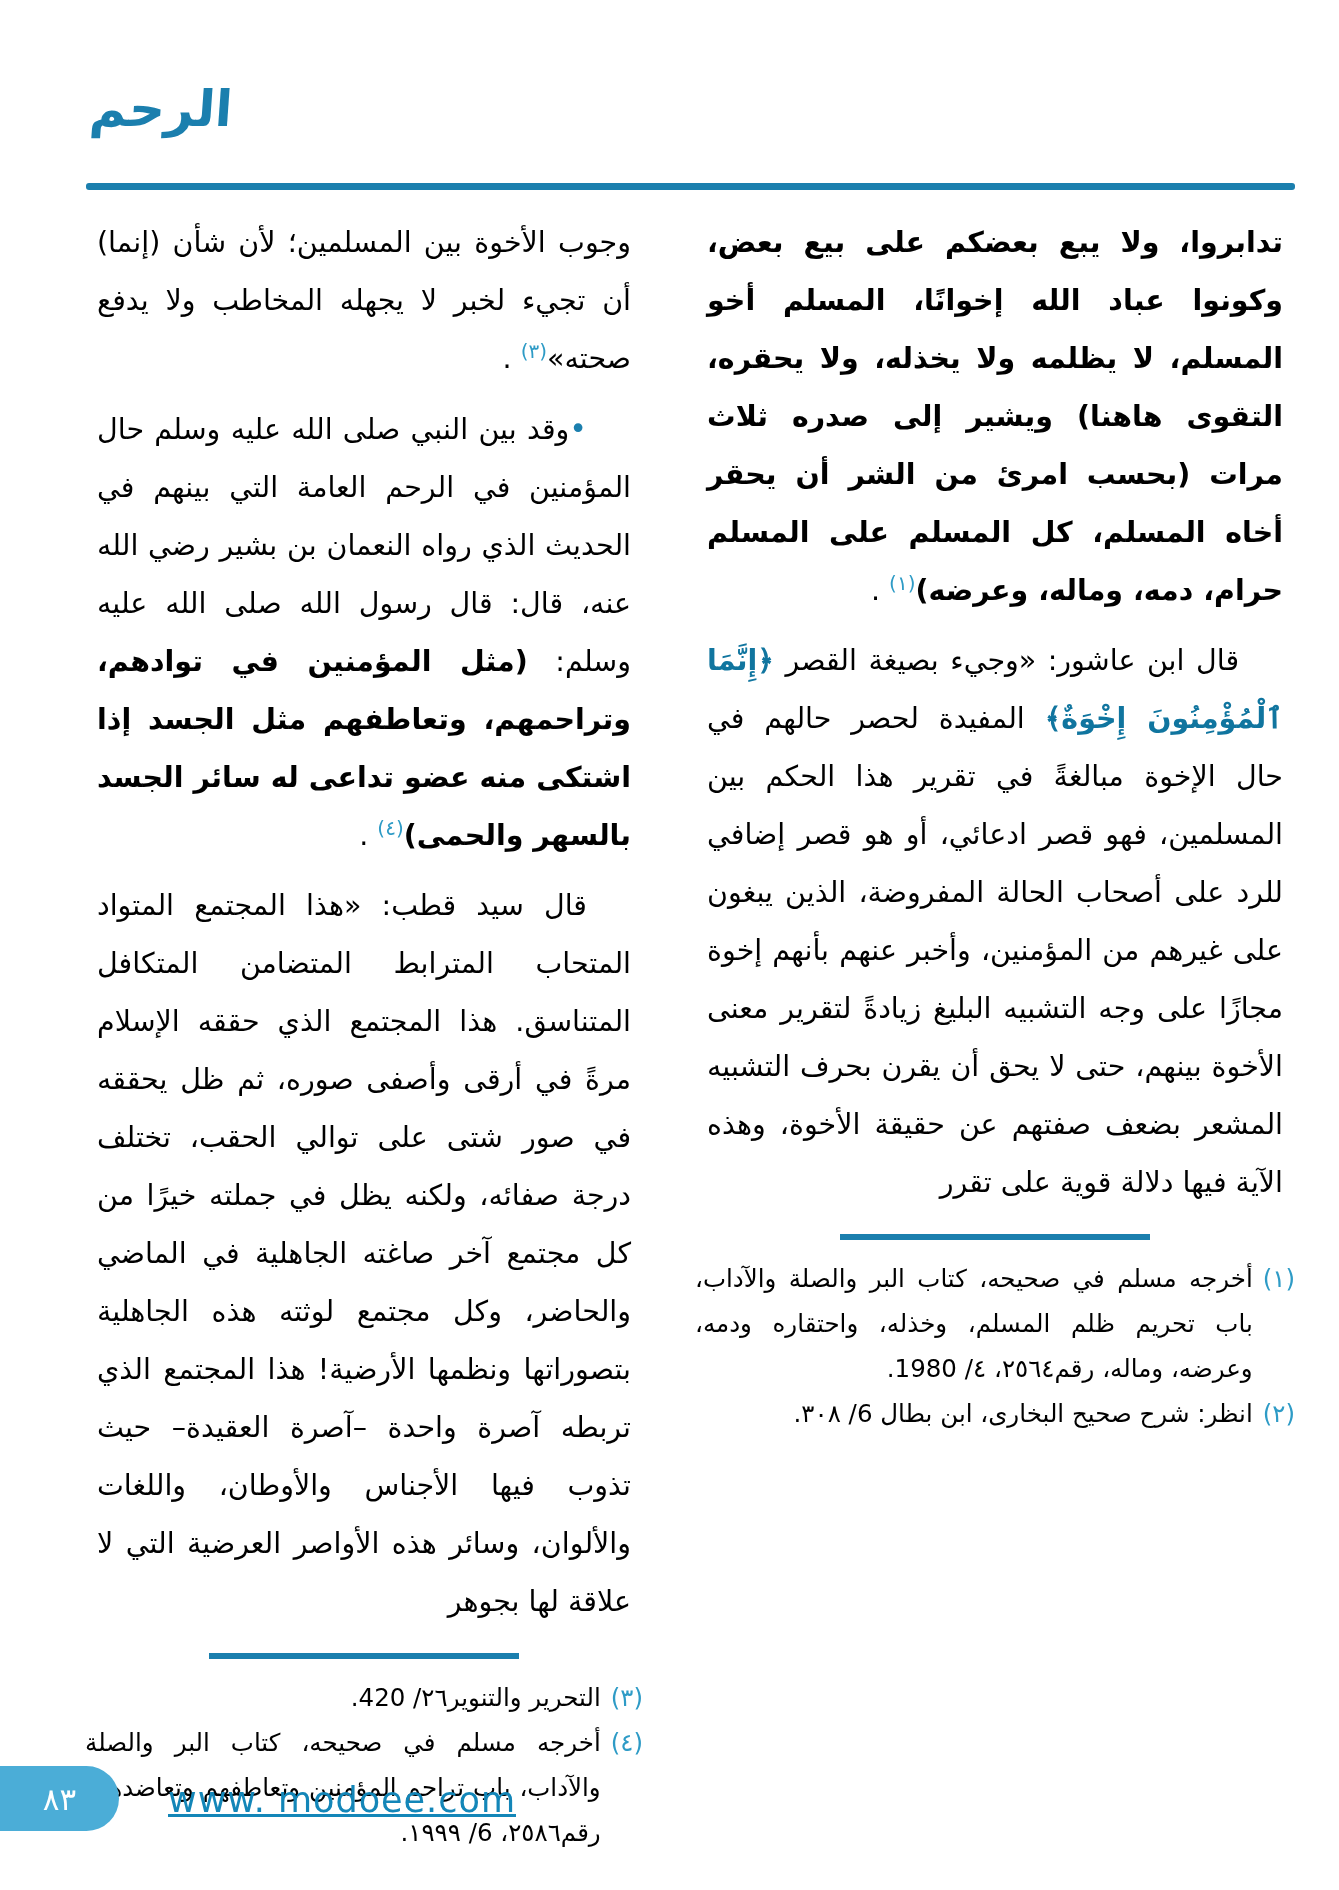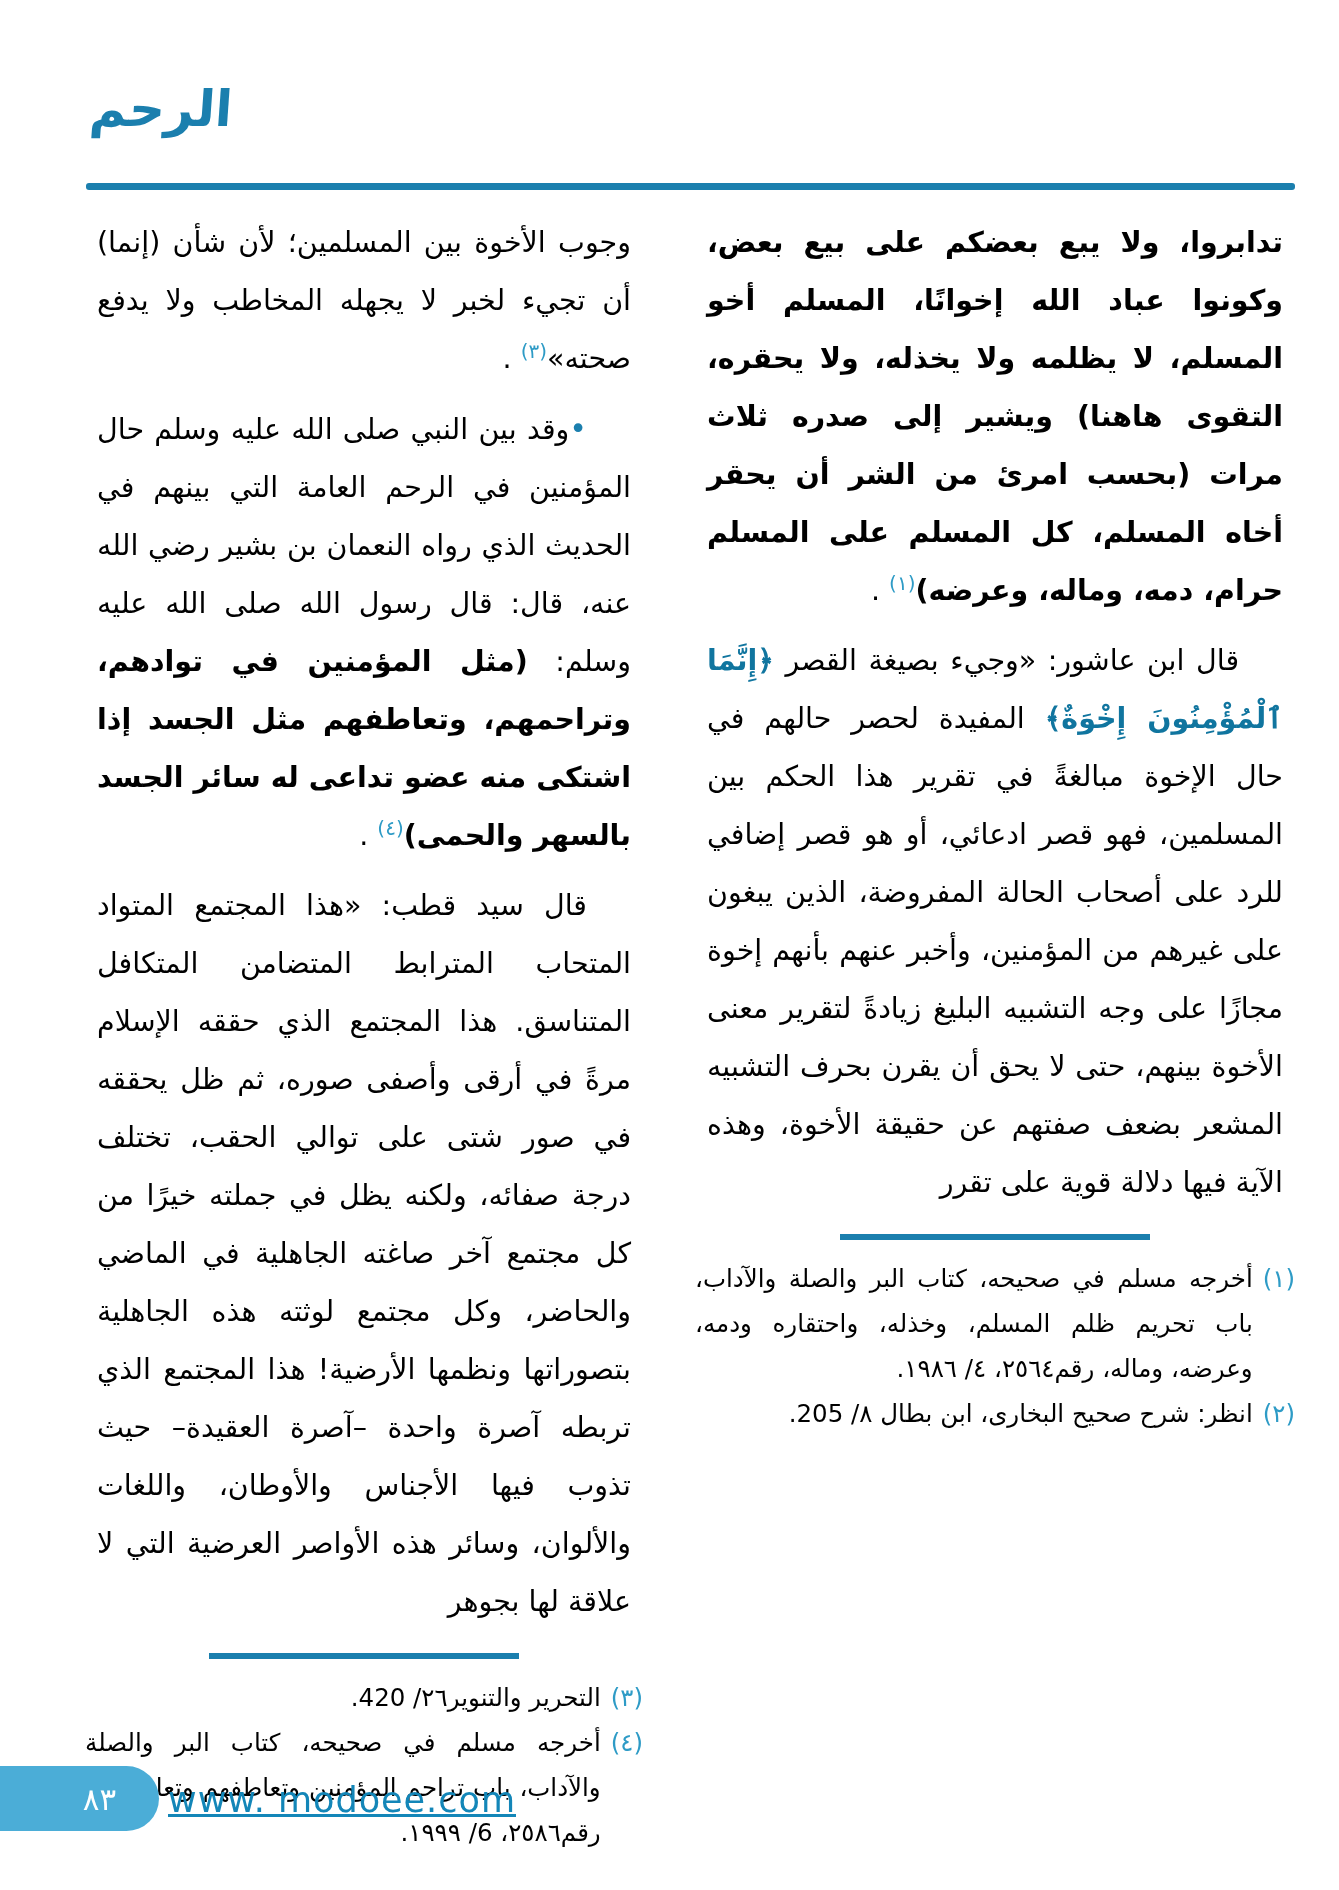--- a/index.html
+++ b/index.html
@@ -29,21 +29,21 @@
 
   .fn-sep{height:6px;background:#1b7fae;width:310px;margin:22px auto 16px auto;}
   .footnotes{font-size:24.5px;line-height:45px;}
   .footnote{display:flex;gap:10px;margin:0;}
   .fn-num{color:#2e9bc6;white-space:nowrap;flex:0 0 auto;}
   .fn-text{flex:1 1 auto;text-align:justify;}
 
   
   .page-pill{position:absolute;left:0;top:1766px;width:119px;height:65px;
        background:#4badd7;border-radius:0 34px 34px 0;display:flex;
-       align-items:center;justify-content:center;color:#ffffff;font-size:31px;padding-left:40px;}
+       align-items:center;justify-content:center;color:#ffffff;font-size:31px;}
   .website{position:absolute;left:168px;top:1780px;font-size:35px;color:#1386b8;
        letter-spacing:1px;text-decoration:underline;}
 </style>
 </head>
 <body>
 
 <div class="page">
 
   <div class="header-title">الرحم</div>
   <div class="header-rule"></div>
@@ -52,25 +52,25 @@
 
     <section class="col col-right">
       <div class="body-text">
           <p class="para"><span class="b">تدابروا، ولا يبع بعضكم على بيع بعض، وكونوا عباد الله إخوانًا، المسلم أخو المسلم، لا يظلمه ولا يخذله، ولا يحقره، التقوى هاهنا) ويشير إلى صدره ثلاث مرات (بحسب امرئ من الشر أن يحقر أخاه المسلم، كل المسلم على المسلم حرام، دمه، وماله، وعرضه)</span><span class="fn">(١)</span><span> .</span></p>
           <p class="para indent"><span>قال ابن عاشور: «وجيء بصيغة القصر </span><span class="verse">﴿إِنَّمَا ٱلْمُؤْمِنُونَ إِخْوَةٌ﴾</span><span> المفيدة لحصر حالهم في حال الإخوة مبالغةً في تقرير هذا الحكم بين المسلمين، فهو قصر ادعائي، أو هو قصر إضافي للرد على أصحاب الحالة المفروضة، الذين يبغون على غيرهم من المؤمنين، وأخبر عنهم بأنهم إخوة مجازًا على وجه التشبيه البليغ زيادةً لتقرير معنى الأخوة بينهم، حتى لا يحق أن يقرن بحرف التشبيه المشعر بضعف صفتهم عن حقيقة الأخوة، وهذه الآية فيها دلالة قوية على تقرر</span></p>
         </div>
       <div class="fn-sep"></div>
       <div class="footnotes">
           <div class="footnote">
             <span class="fn-num">(١)</span>
-            <span class="fn-text">أخرجه مسلم في صحيحه، كتاب البر والصلة والآداب، باب تحريم ظلم المسلم، وخذله، واحتقاره ودمه، وعرضه، وماله، رقم٢٥٦٤، ٤/ ١٩٨٦.</span>
+            <span class="fn-text">أخرجه مسلم في صحيحه، كتاب البر والصلة والآداب، باب تحريم ظلم المسلم، وخذله، واحتقاره ودمه، وعرضه، وماله، رقم٢٥٦٤، ٤/ 1980.</span>
           </div>
           <div class="footnote">
             <span class="fn-num">(٢)</span>
-            <span class="fn-text">انظر: شرح صحيح البخارى، ابن بطال ٨/ 205.</span>
+            <span class="fn-text">انظر: شرح صحيح البخارى، ابن بطال 6/ ٣٠٨.</span>
           </div>
         </div>
     </section>
 
     <section class="col col-left">
       <div class="body-text">
           <p class="para"><span>وجوب الأخوة بين المسلمين؛ لأن شأن (إنما) أن تجيء لخبر لا يجهله المخاطب ولا يدفع صحته»</span><span class="fn">(٣)</span><span> .</span></p>
           <p class="para indent"><span class="bullet">•</span><span>وقد بين النبي صلى الله عليه وسلم حال المؤمنين في الرحم العامة التي بينهم في الحديث الذي رواه النعمان بن بشير رضي الله عنه، قال: قال رسول الله صلى الله عليه وسلم: </span><span class="b">(مثل المؤمنين في توادهم، وتراحمهم، وتعاطفهم مثل الجسد إذا اشتكى منه عضو تداعى له سائر الجسد بالسهر والحمى)</span><span class="fn">(٤)</span><span> .</span></p>
           <p class="para indent"><span>قال سيد قطب: «هذا المجتمع المتواد المتحاب المترابط المتضامن المتكافل المتناسق. هذا المجتمع الذي حققه الإسلام مرةً في أرقى وأصفى صوره، ثم ظل يحققه في صور شتى على توالي الحقب، تختلف درجة صفائه، ولكنه يظل في جملته خيرًا من كل مجتمع آخر صاغته الجاهلية في الماضي والحاضر، وكل مجتمع لوثته هذه الجاهلية بتصوراتها ونظمها الأرضية! هذا المجتمع الذي تربطه آصرة واحدة –آصرة العقيدة– حيث تذوب فيها الأجناس والأوطان، واللغات والألوان، وسائر هذه الأواصر العرضية التي لا علاقة لها بجوهر</span></p>
         </div>

